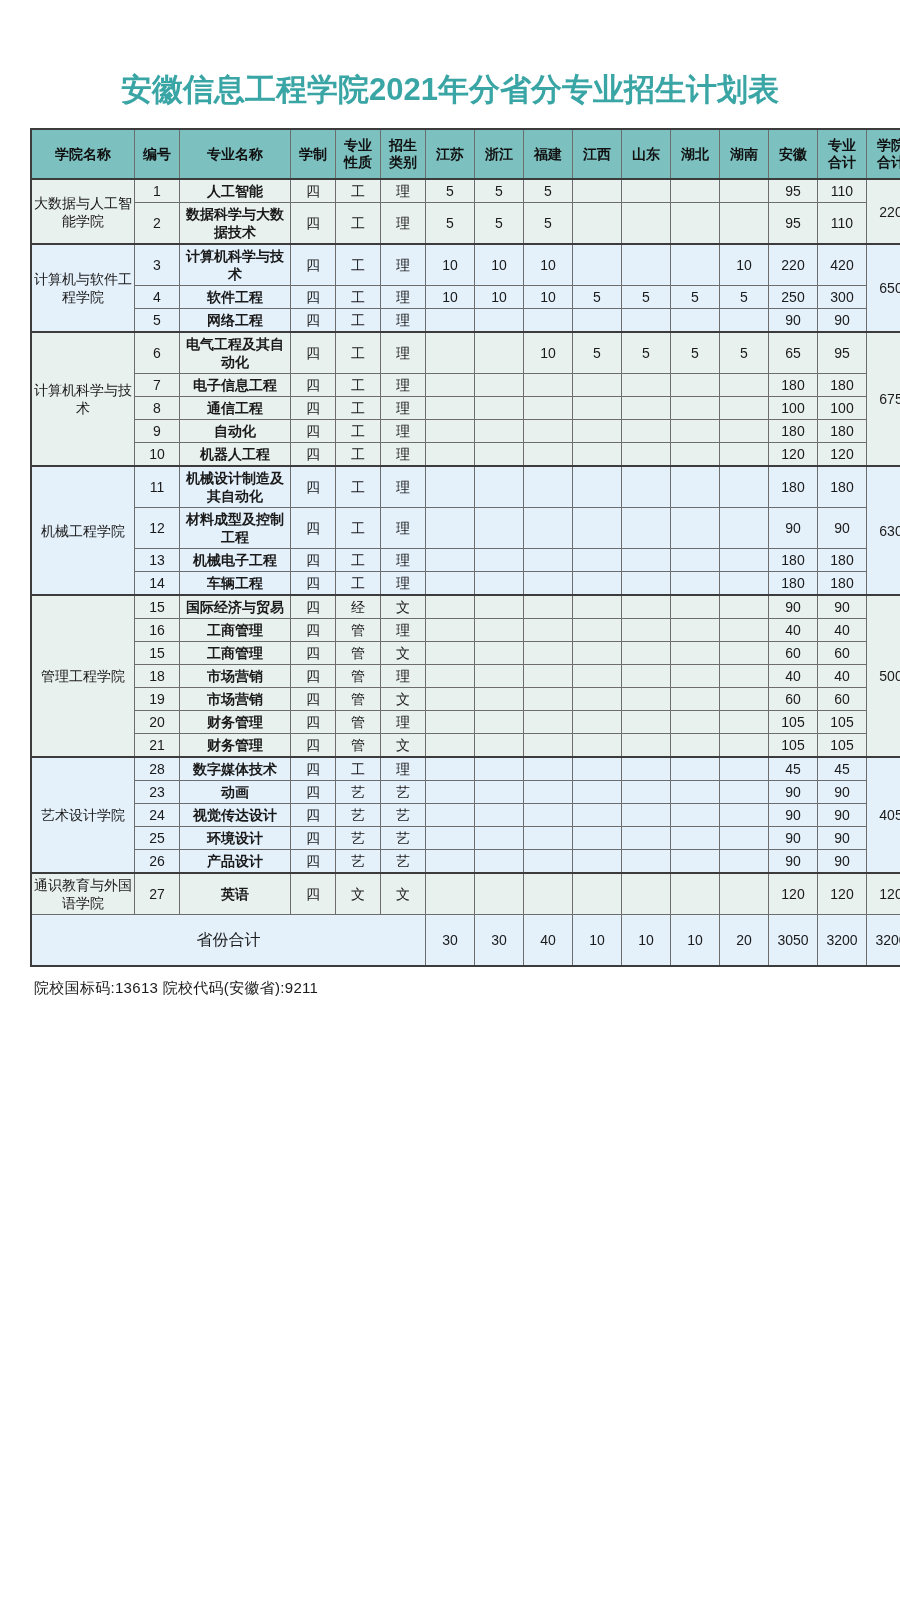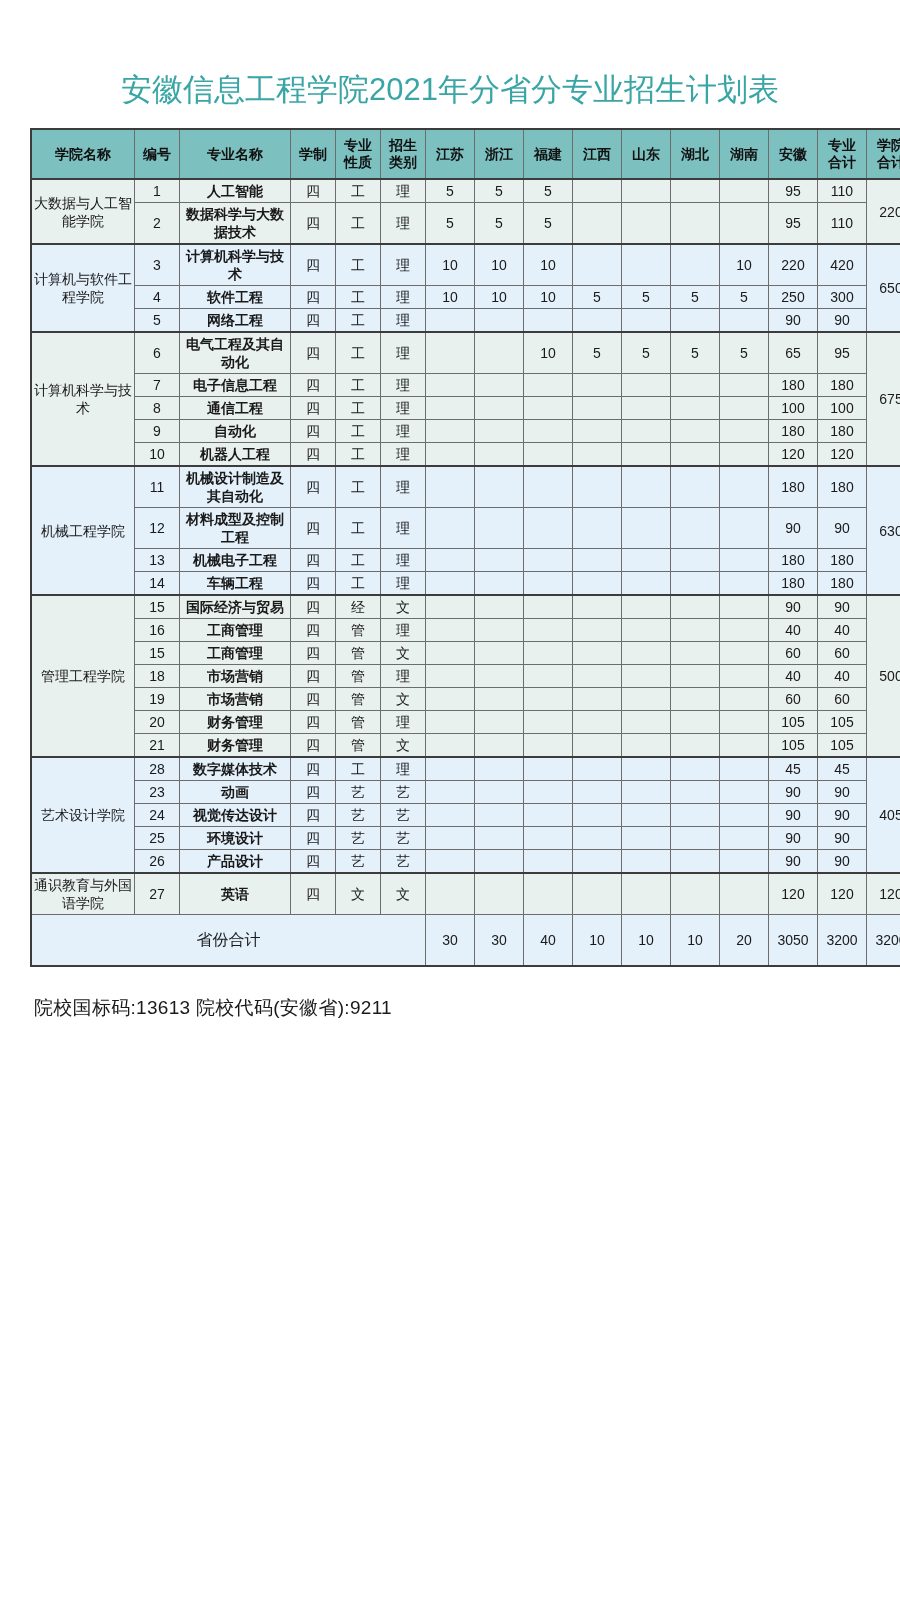--- a/index.html
+++ b/index.html
@@ -18,21 +18,21 @@
   .page {
     width: 900px;
     height: 1603px;
     box-sizing: border-box;
     padding: 0 30px;
     position: relative;
   }
   .title {
     text-align: center;
     font-size: 31px;
-    font-weight: normal;
+    font-weight: bold;
     color: #3aa5a5;
     letter-spacing: 0px;
     padding-top: 70px;
     padding-bottom: 0px;
     line-height: 40px;
     white-space: nowrap;
   }
   table.plan {
     border-collapse: collapse;
     table-layout: fixed;
@@ -79,22 +79,22 @@
   
   tr.grp-top > td { border-top: 2px solid #3c3c3c; }
   tfoot td {
     background: #e4f1fb;
     height: 46px;
     font-size: 16px;
     border-top: 2px solid #3c3c3c;
   }
   tfoot td.flabel { font-size: 16px; text-align: center; }
   .footnote {
-    margin-top: 28px;
-    font-size: 19px;
+    margin-top: 12px;
+    font-size: 15px;
     color: #1a1a1a;
     letter-spacing: 0.3px;
     padding-left: 4px;
   }
 </style>
 </head>
 <body>
 
 <div class="page">
 

